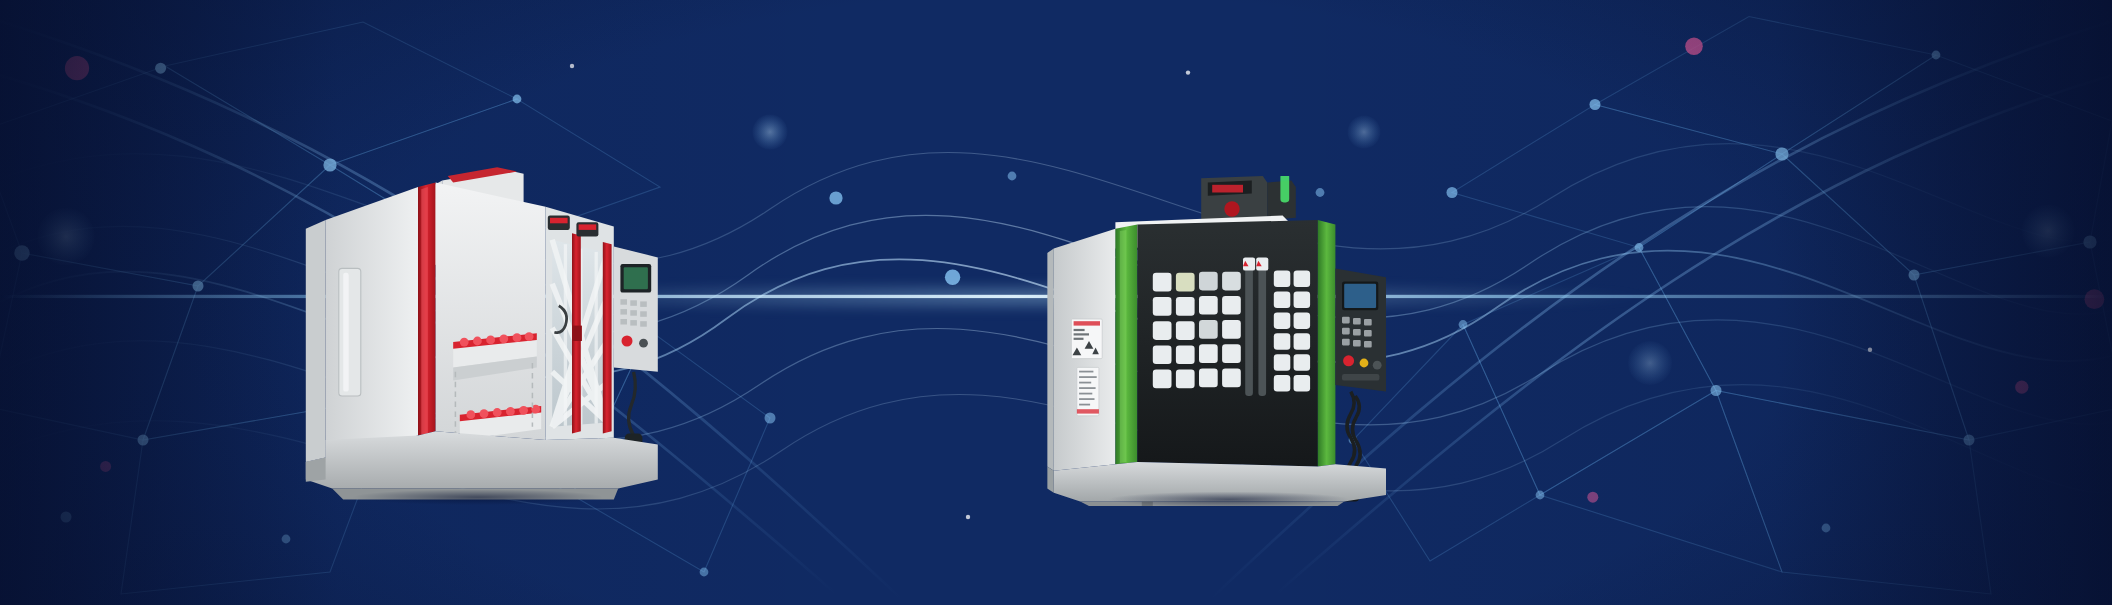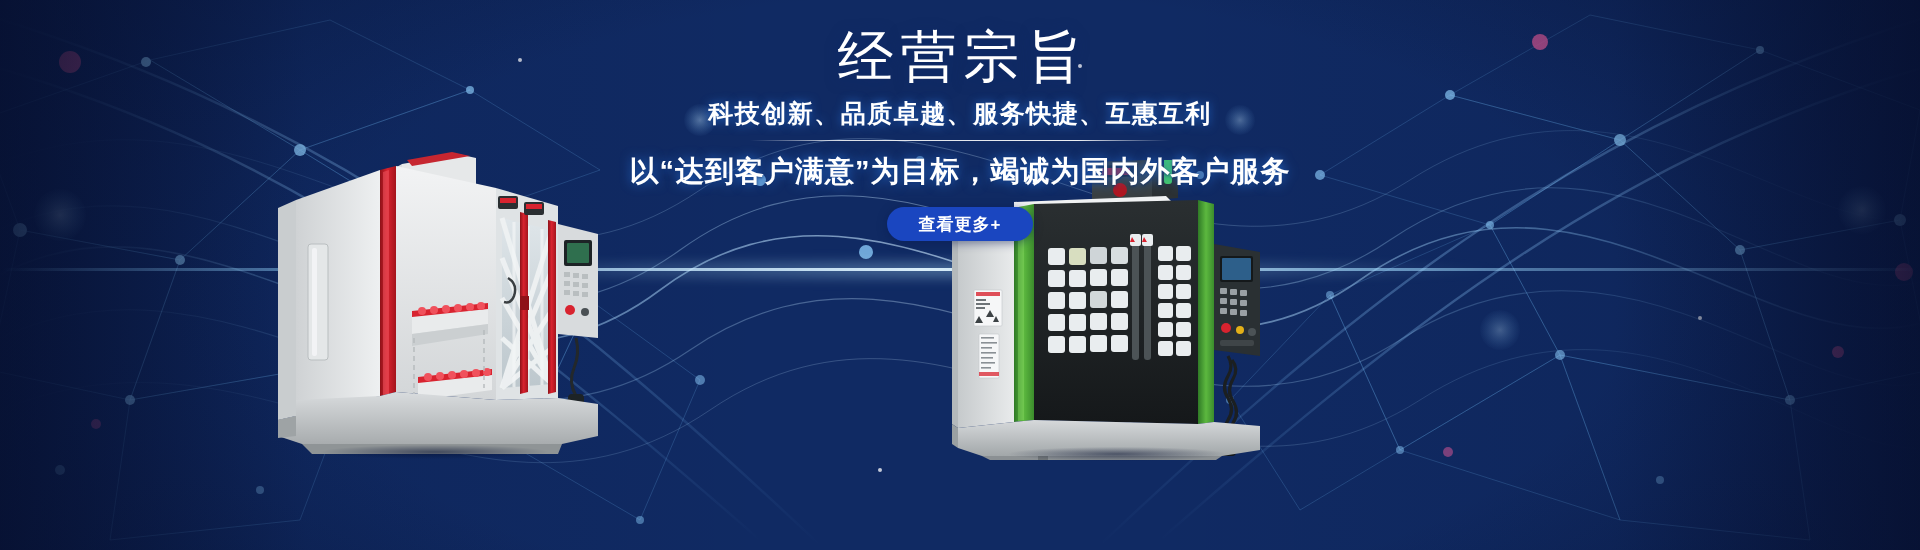--- a/index.html
+++ b/index.html
@@ -492,21 +492,14 @@
       <rect x="268" y="272" width="16" height="24" rx="4" fill="#14181a"></rect>
 
       <path d="M6,268 L62,262 L82,260 L246,264 L262,262 L308,266 L308,290 L270,296 L30,296 L6,288 Z" fill="url(#mrBase)"></path>
       <path d="M30,296 L270,296 L264,300 L38,300 Z" fill="#8b9093"></path>
       <path d="M0,264 L6,268 L6,288 L0,284 Z" fill="#9aa0a2"></path>
 
       <path d="M86,296 L96,296 L96,300 L86,300 Z" fill="#6f7477"></path>
     </svg>
   </div>
 
-  <div class="text-block">
-    <div class="title">经营宗旨</div>
-    <div class="subtitle">科技创新、品质卓越、服务快捷、互惠互利</div>
-    <div class="divider"></div>
-    <div class="tagline">以“达到客户满意”为目标，竭诚为国内外客户服务</div>
-    <button class="more-btn">查看更多+</button>
-  </div>
 
 </div>
 
 </body></html>

